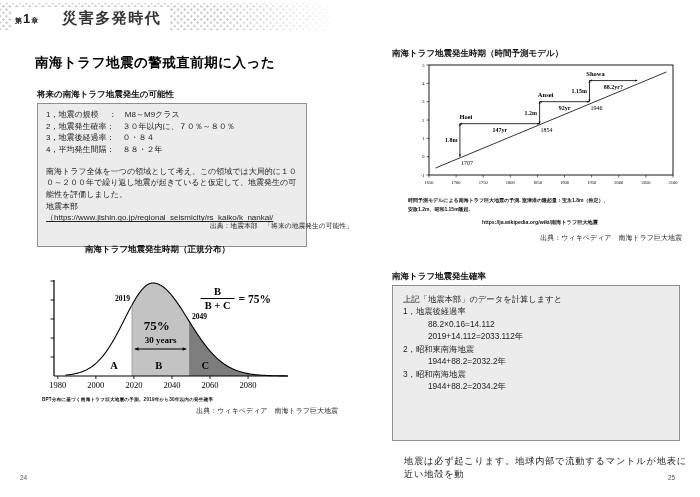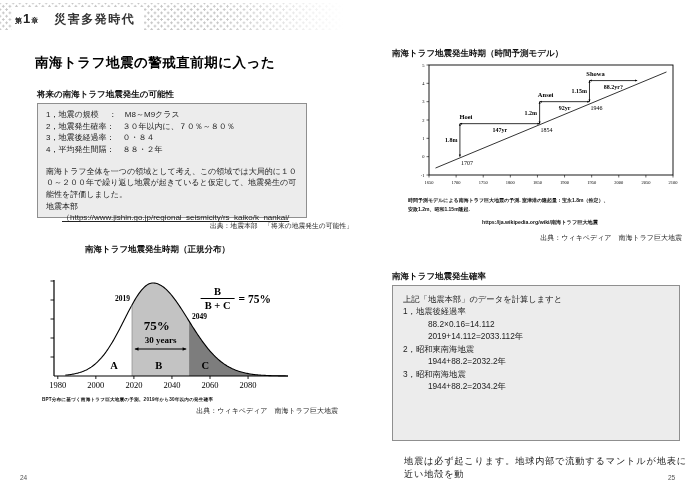--- a/index.html
+++ b/index.html
@@ -18,38 +18,38 @@
       radial-gradient(circle, #c6c6c6 1.05px, rgba(255,255,255,0) 1.25px);
     background-size:100% 100%, 6.6px 6.6px, 6.6px 6.6px;
     background-position:0 0, 0 0, 3.3px 3.3px;
   }
   #chapter-label{
     position:absolute; left:12px; top:4px; background:#ffffff;
     padding:2px 9px 3px 3px; white-space:nowrap; color:#222;
   }
   .chap-small{font-size:7px; font-weight:bold;}
   .chap-num{font-size:13px; font-weight:bold; padding:0 1px;}
-  .chap-title{font-size:12px; letter-spacing:1.5px; margin-left:16px; font-weight:bold; color:#333;}
+  .chap-title{font-size:15px; letter-spacing:1.5px; margin-left:24px; font-weight:bold; color:#333;}
 
   #main-title{left:35px; top:54px; font-size:13.5px; font-weight:bold; letter-spacing:0.5px; color:#000;}
 
   .sec-heading{font-size:8.5px; font-weight:bold; color:#111;}
   #h-possibility{left:37px; top:89px;}
   #h-dist{left:37px; top:244px;padding-left:48px;}
   #h-time{left:392px; top:48px;}
   #h-prob{left:392px; top:271px;}
 
   .gray-box{
     background:#ececec; border:1px solid #8f8f8f; box-sizing:border-box;
     color:#222;
   }
-  #possibility-box{left:37px; top:103px; width:270px; height:115px; padding:5px 8px; font-size:8px; line-height:1.46;}
+  #possibility-box{left:37px; top:103px; width:270px; height:144px; padding:5px 8px; font-size:8px; line-height:1.46;}
   #possibility-box .spacer{height:10px;}
   .box-line{white-space:pre-wrap;}
-  .link{text-decoration:underline; color:#222;margin-left:16px;}
+  .link{text-decoration:underline; color:#222;}
 
   .source-caption{font-size:6.8px; color:#222; text-align:right;}
   #source-possibility{left:37px; top:221px; width:316px;}
   #source-dist{left:37px; top:406px; width:301px; font-size:7px;}
   #source-time{left:392px; top:233px; width:290px; font-size:7px;}
 
   #dist-chart{left:38px; top:256px; width:300px; height:140px;}
   #dist-footnote{left:42px; top:397px; font-size:4.6px; font-weight:bold; color:#111; letter-spacing:0.2px;}
 
   #time-chart{left:413px; top:61px; width:272px; height:132px;}

